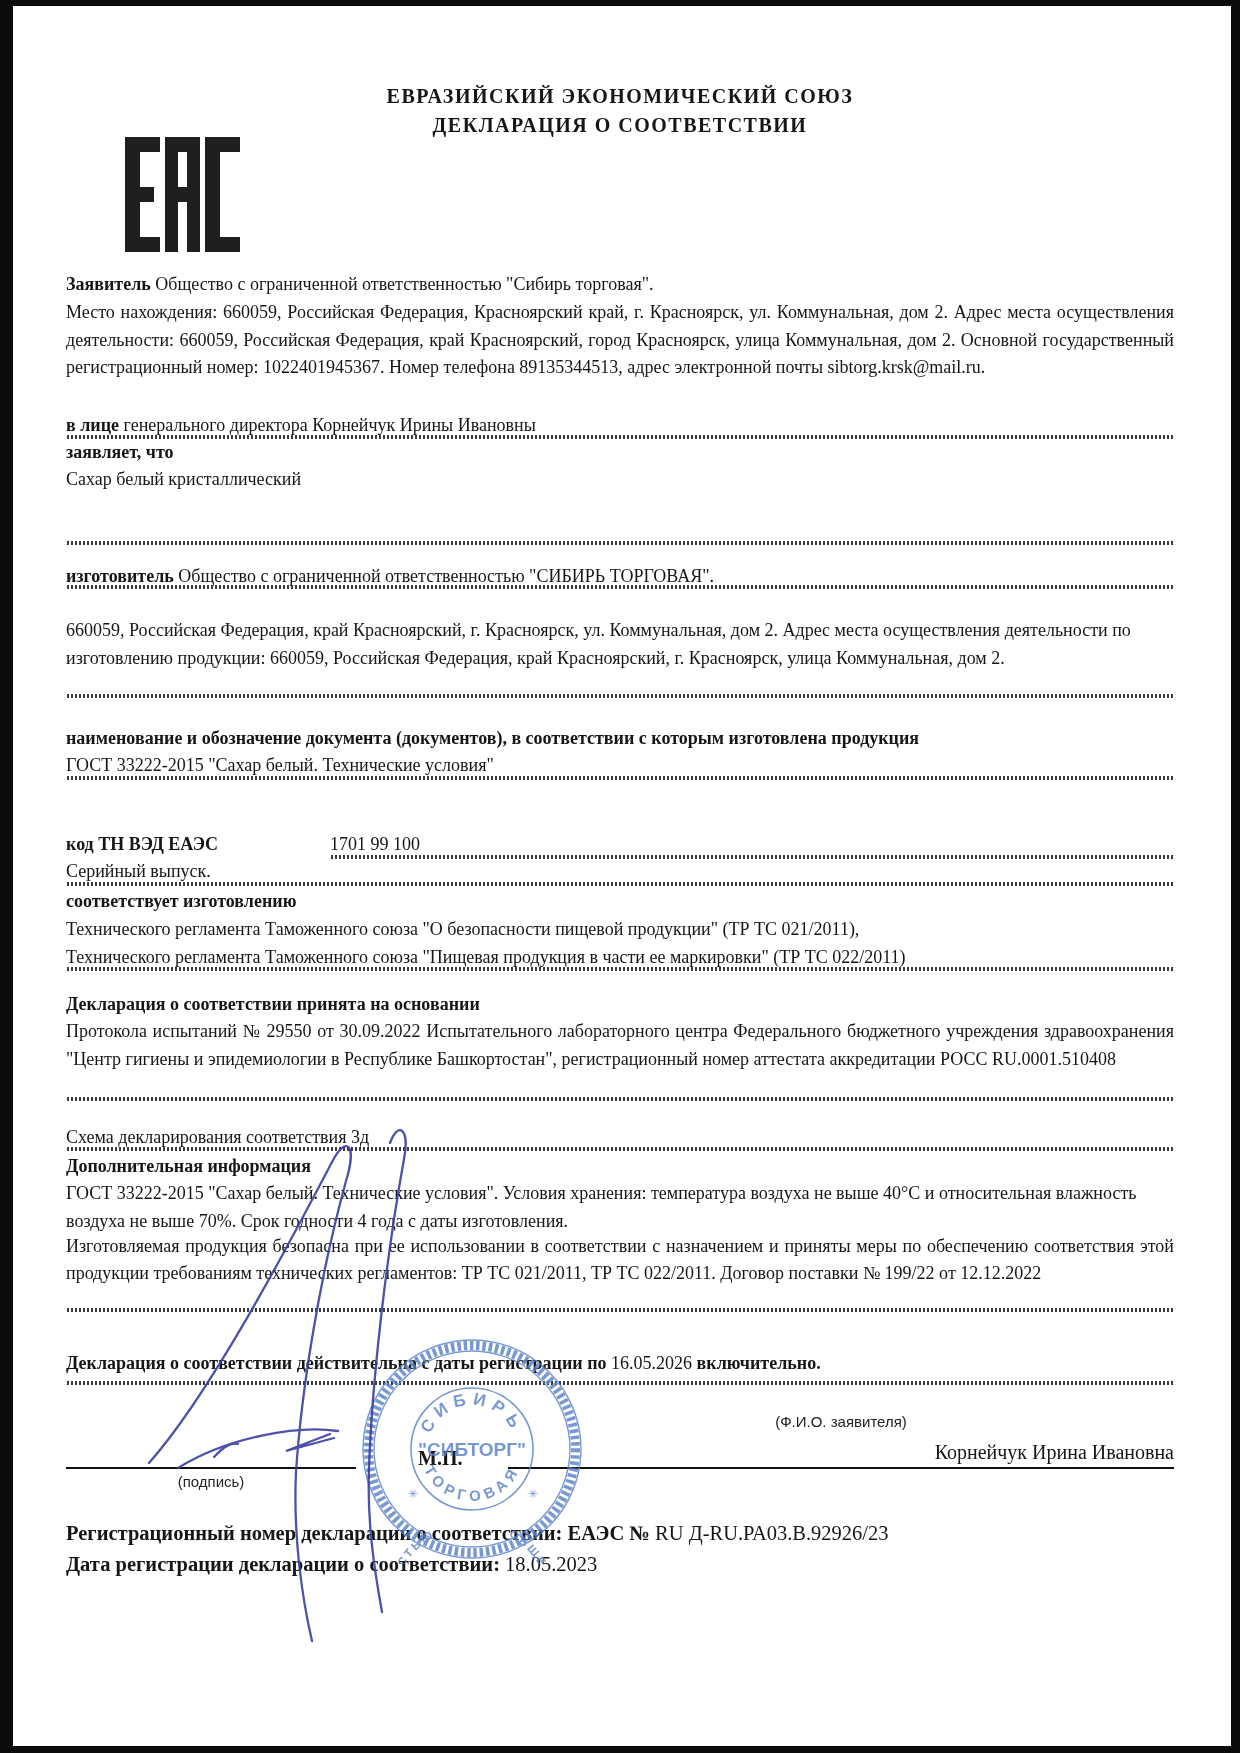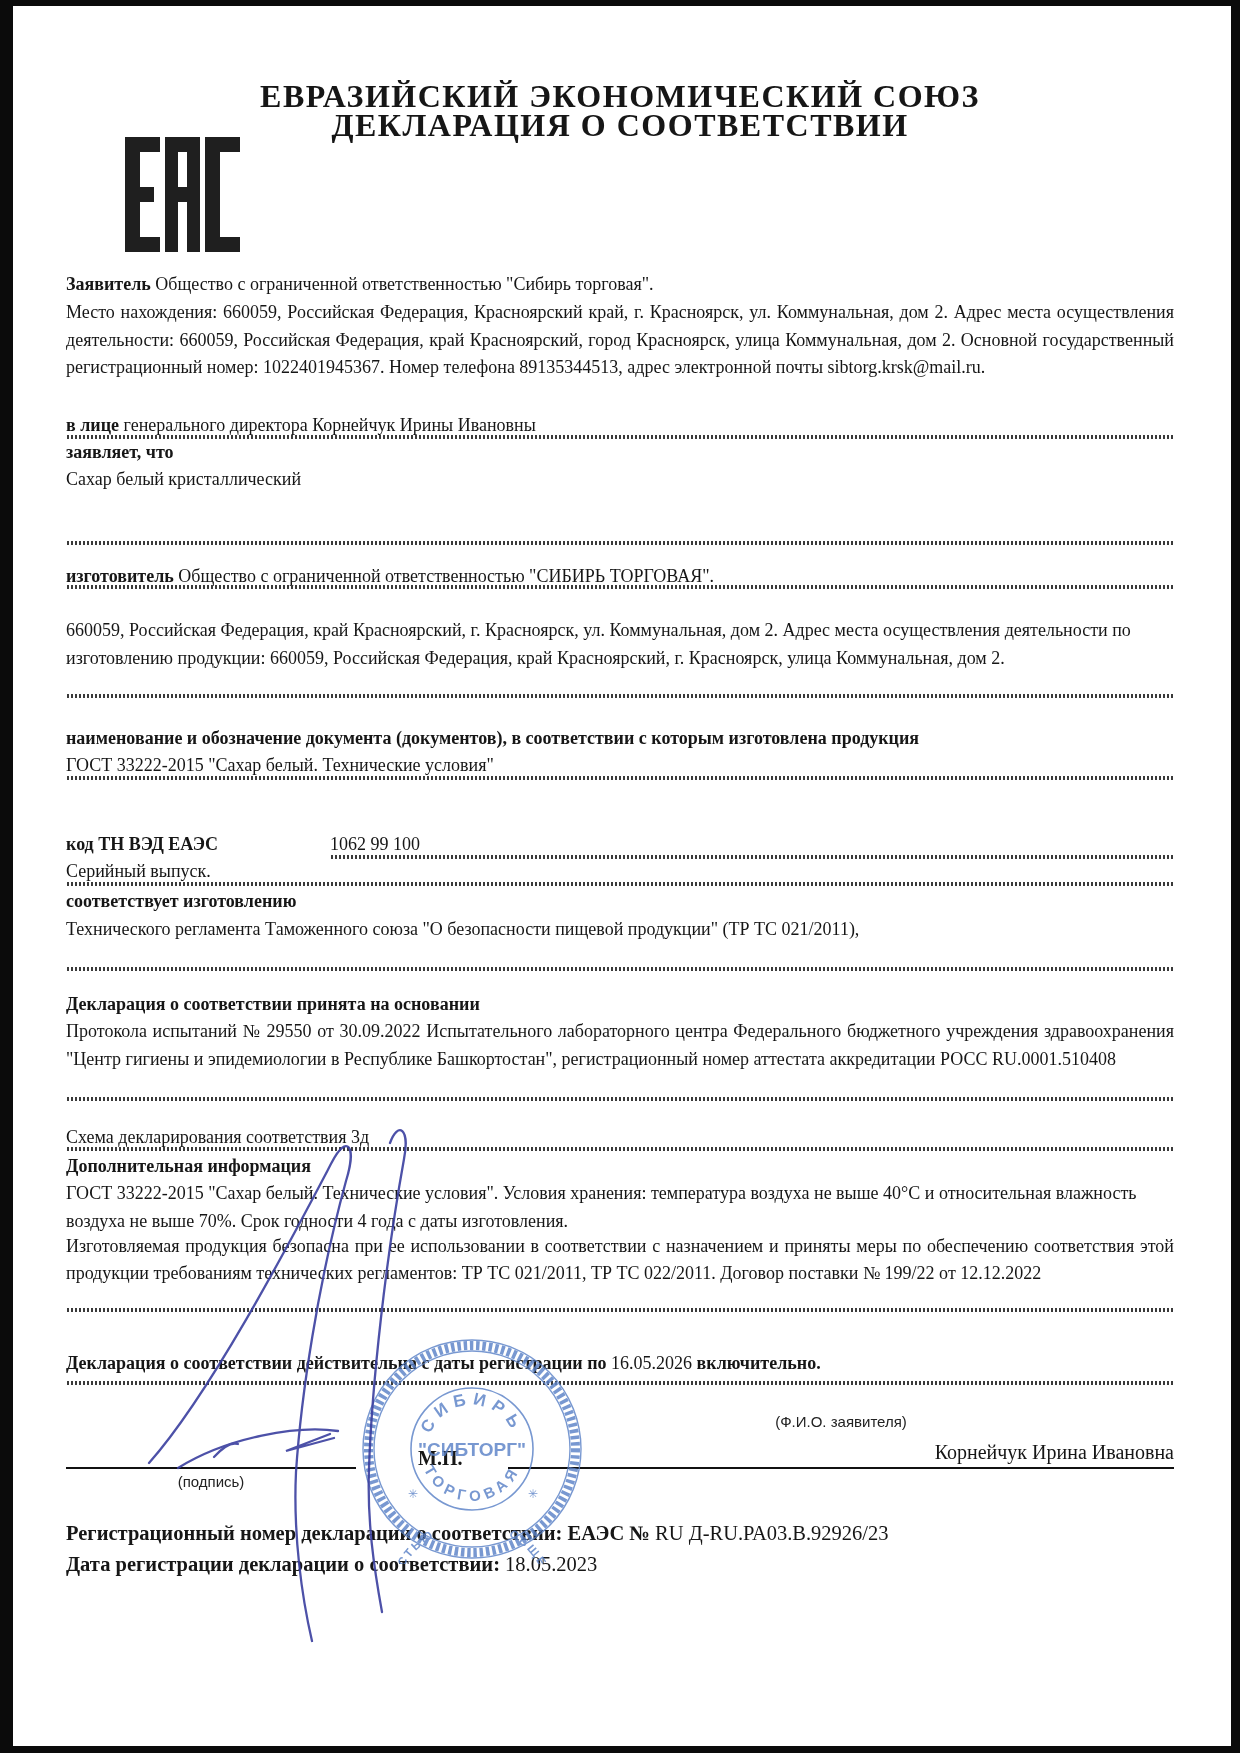--- a/index.html
+++ b/index.html
@@ -10,21 +10,21 @@
   .edge.left{left:0;top:0;width:13px;height:1753px;}
   .edge.top{left:0;top:0;width:1240px;height:6px;}
   .edge.right{right:0;top:0;width:9px;height:1753px;}
   .edge.bottom{left:0;bottom:0;width:1240px;height:7px;}
 
   .t{position:absolute;left:66px;width:1108px;font-size:18px;line-height:27.5px;
      white-space:normal;}
   .b{font-weight:bold;}
   .j{text-align:justify;}
   .title{position:absolute;left:65px;width:1110px;text-align:center;font-weight:bold;
-         font-size:32px;line-height:29px;letter-spacing:1.5px;}
+         font-size:20px;line-height:29px;letter-spacing:1.5px;}
   .dots{position:absolute;height:4px;
         background-image:radial-gradient(circle,#3a3a3a 0.9px,rgba(0,0,0,0) 1.15px);
         background-size:4px 2px;background-repeat:repeat;}
   .solidline{position:absolute;height:2px;background:#111;}
   .caption{position:absolute;font-family:"Liberation Sans",sans-serif;font-size:15px;
            color:#222;text-align:center;}
   .mp{position:absolute;font-weight:bold;font-size:20px;}
   .regline{position:absolute;left:66px;width:1108px;font-size:20.5px;line-height:29px;}
   .fio{position:absolute;text-align:right;font-size:20px;}
   svg text{font-family:"Liberation Sans",sans-serif;}
@@ -79,28 +79,29 @@
 
   <div class="t" style="top:616px;line-height:28px;">660059, Российская Федерация, край Красноярский, г. Красноярск, ул. Коммунальная, дом 2. Адрес места осуществления деятельности по изготовлению продукции: 660059, Российская Федерация, край Красноярский, г. Красноярск, улица Коммунальная, дом 2.</div>
   <div class="dots" style="left:66px;top:694px;width:1108px;"></div>
 
   <div class="t b" style="top:725px;">наименование и обозначение документа (документов), в соответствии с которым изготовлена продукция</div>
   <div class="t" style="top:752px;">ГОСТ 33222-2015 "Сахар белый. Технические условия"</div>
   <div class="dots" style="left:66px;top:776px;width:1108px;"></div>
 
   <div class="t" style="top:831px;">
     <span class="b">код ТН ВЭД ЕАЭС</span>
-    <span style="position:absolute;left:264px;">1062 99 100</span>
+    <span style="position:absolute;left:264px;">1701 99 100</span>
   </div>
   <div class="dots" style="left:330px;top:855px;width:844px;"></div>
   <div class="t" style="top:858px;">Серийный выпуск.</div>
   <div class="dots" style="left:66px;top:882px;width:1108px;"></div>
 
   <div class="t b" style="top:888px;">соответствует изготовлению</div>
   <div class="t" style="top:915px;line-height:28px;">Технического регламента Таможенного союза "О безопасности пищевой продукции" (ТР ТС 021/2011),</div>
+  <div class="t" style="top:943px;line-height:28px;">Технического регламента Таможенного союза "Пищевая продукция в части ее маркировки" (ТР ТС 022/2011)</div>
   <div class="dots" style="left:66px;top:967px;width:1108px;"></div>
 
   <div class="t b" style="top:991px;">Декларация о соответствии принята на основании</div>
   <div class="t j" style="top:1018px;">Протокола испытаний № 29550 от 30.09.2022 Испытательного лабораторного центра Федерального бюджетного учреждения здравоохранения "Центр гигиены и эпидемиологии в Республике Башкортостан", регистрационный номер аттестата аккредитации РОСС RU.0001.510408</div>
   <div class="dots" style="left:66px;top:1097px;width:1108px;"></div>
 
   <div class="t" style="top:1124px;">Схема декларирования соответствия 3д</div>
   <div class="dots" style="left:66px;top:1147px;width:1108px;"></div>
   <div class="t b" style="top:1153px;">Дополнительная информация</div>
   <div class="t" style="top:1180px;">ГОСТ 33222-2015 "Сахар белый. Технические условия". Условия хранения: температура воздуха не выше 40°С и относительная влажность воздуха не выше 70%. Срок годности 4 года с даты изготовления.</div>

